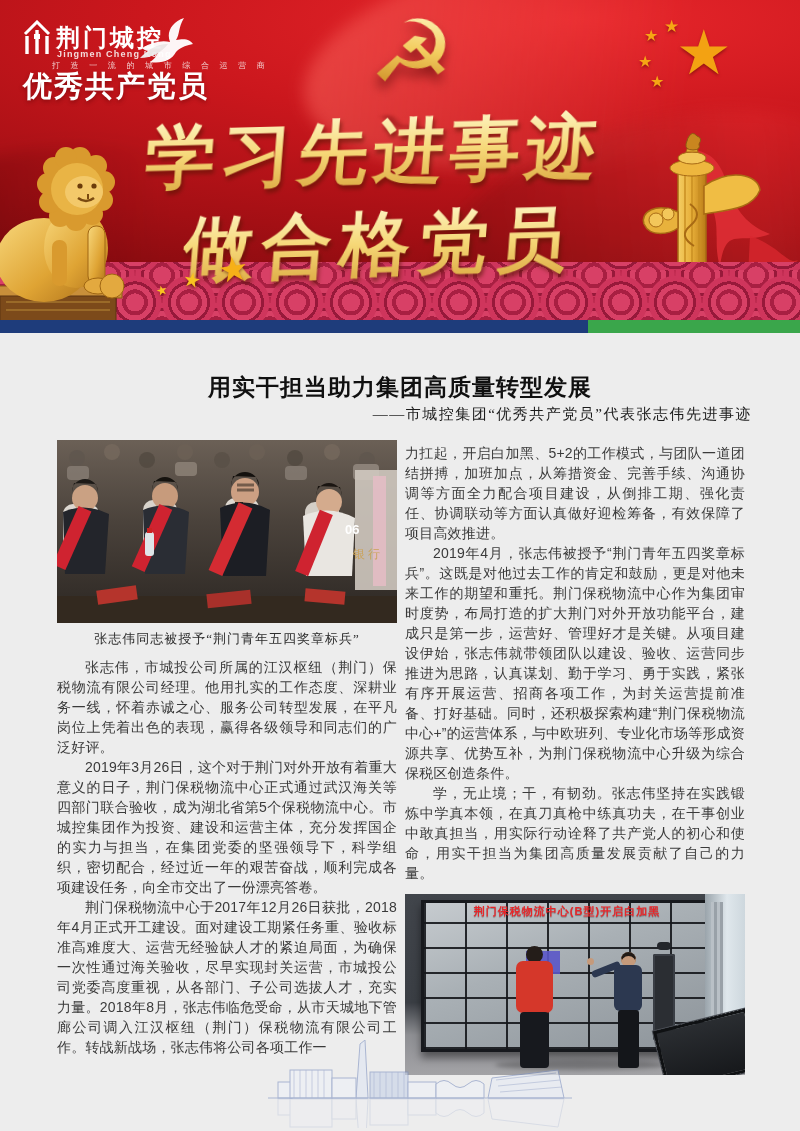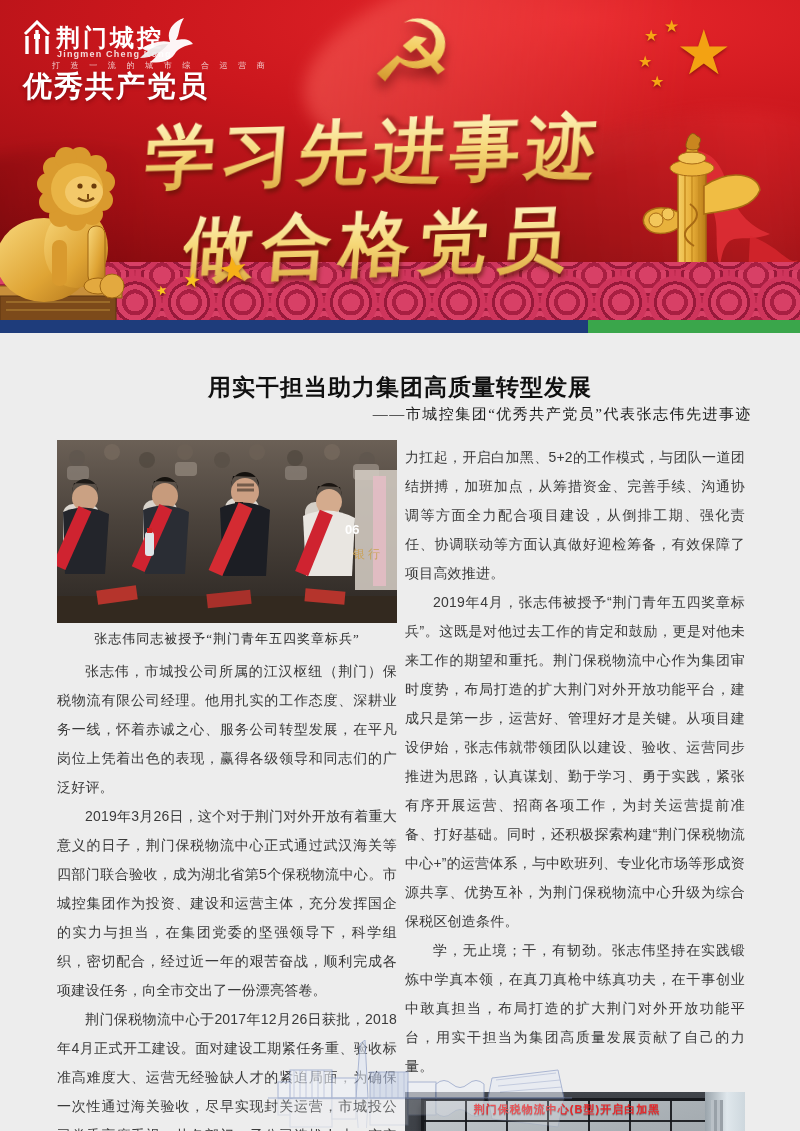--- a/index.html
+++ b/index.html
@@ -81,21 +81,21 @@
   
   #article-title{position:absolute;left:0;top:372px;width:800px;text-align:center;
     font-size:23px;font-weight:bold;color:#101010;letter-spacing:1px;}
   #article-subtitle{position:absolute;left:0;top:405px;width:752px;text-align:right;
     font-family:"Liberation Serif","DejaVu Serif",serif;
     font-size:15px;color:#1c1c1c;letter-spacing:1.5px;}
 
   .col{position:absolute;width:340px;}
   .col-left{left:57px;top:440px;}
   .col-right{left:405px;top:443px;}
-  .para{margin:0;font-size:14px;line-height:29px;text-align:justify;color:#3a3a3a;letter-spacing:.2px;}
+  .para{margin:0;font-size:14px;line-height:20px;text-align:justify;color:#3a3a3a;letter-spacing:.2px;}
   .para.indent{text-indent:2em;}
 
   .photo{position:relative;width:340px;overflow:hidden;background:#d946ef;}
   .photo1{height:183px;}
   .caption{margin:7px 0 9px 0;text-align:center;font-family:"Liberation Serif","DejaVu Serif",serif;
     font-size:13px;color:#2d2d2d;letter-spacing:1px;}
 
   
   .photo2{height:181px;margin-top:11px;background:linear-gradient(180deg,#41454b 0%,#3a3e44 60%,#8e8f93 78%,#a3a3a6 100%);}
   .wall{position:absolute;left:16px;top:6px;width:286px;height:146px;background:
@@ -316,21 +316,21 @@
         <p class="para indent" data-interactable="false">张志伟，市城投公司所属的江汉枢纽（荆门）保税物流有限公司经理。他用扎实的工作态度、深耕业务一线，怀着赤诚之心、服务公司转型发展，在平凡岗位上凭着出色的表现，赢得各级领导和同志们的广泛好评。</p>
         <p class="para indent" data-interactable="false">2019年3月26日，这个对于荆门对外开放有着重大意义的日子，荆门保税物流中心正式通过武汉海关等四部门联合验收，成为湖北省第5个保税物流中心。市城控集团作为投资、建设和运营主体，充分发挥国企的实力与担当，在集团党委的坚强领导下，科学组织，密切配合，经过近一年的艰苦奋战，顺利完成各项建设任务，向全市交出了一份漂亮答卷。</p>
         <p class="para indent" data-interactable="false">荆门保税物流中心于2017年12月26日获批，2018年4月正式开工建设。面对建设工期紧任务重、验收标准高难度大、运营无经验缺人才的紧迫局面，为确保一次性通过海关验收，尽早实现封关运营，市城投公司党委高度重视，从各部门、子公司选拔人才，充实力量。2018年8月，张志伟临危受命，从市天城地下管廊公司调入江汉枢纽（荆门）保税物流有限公司工作。转战新战场，张志伟将公司各项工作一</p>
       </div>
   </div>
 
   <div class="col col-right" data-interactable="false">
     <p class="para" data-interactable="false">力扛起，开启白加黑、5+2的工作模式，与团队一道团结拼搏，加班加点，从筹措资金、完善手续、沟通协调等方面全力配合项目建设，从倒排工期、强化责任、协调联动等方面认真做好迎检筹备，有效保障了项目高效推进。</p>
     <div data-interactable="false">
         <p class="para indent" data-interactable="false">2019年4月，张志伟被授予“荆门青年五四奖章标兵”。这既是对他过去工作的肯定和鼓励，更是对他未来工作的期望和重托。荆门保税物流中心作为集团审时度势，布局打造的扩大荆门对外开放功能平台，建成只是第一步，运营好、管理好才是关键。从项目建设伊始，张志伟就带领团队以建设、验收、运营同步推进为思路，认真谋划、勤于学习、勇于实践，紧张有序开展运营、招商各项工作，为封关运营提前准备、打好基础。同时，还积极探索构建“荆门保税物流中心+”的运营体系，与中欧班列、专业化市场等形成资源共享、优势互补，为荆门保税物流中心升级为综合保税区创造条件。</p>
-        <p class="para indent" data-interactable="false">学，无止境；干，有韧劲。张志伟坚持在实践锻炼中学真本领，在真刀真枪中练真功夫，在干事创业中敢真担当，布局打造的扩大荆门对外开放功能平台，用实干担当为集团高质量发展贡献了自己的力量。</p>
+        <p class="para indent" data-interactable="false">学，无止境；干，有韧劲。张志伟坚持在实践锻炼中学真本领，在真刀真枪中练真功夫，在干事创业中敢真担当，用实际行动诠释了共产党人的初心和使命，用实干担当为集团高质量发展贡献了自己的力量。</p>
       </div>
 
     <div class="photo photo2" data-interactable="false">
       <div class="wall" data-interactable="false">
         <div class="wall-title" data-interactable="false">荆门保税物流中心(B型)开启白加黑</div>
         <div class="tile-blue" data-interactable="false"></div>
       </div>
       <div class="win" data-interactable="false">
         <div class="curtain" data-interactable="false"></div>
       </div>

